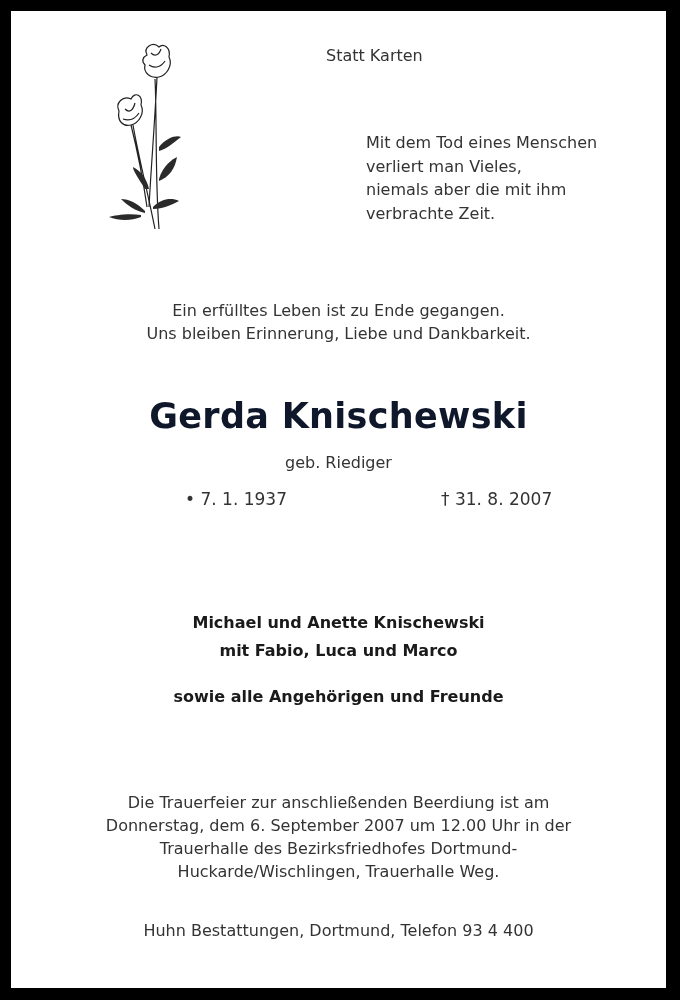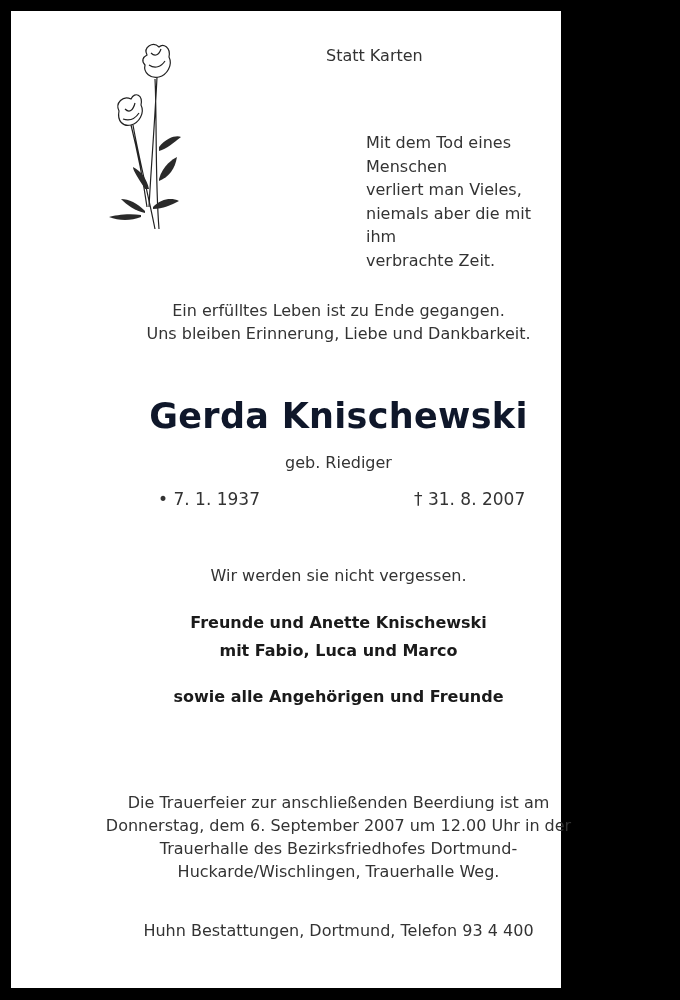--- a/index.html
+++ b/index.html
@@ -1,25 +1,25 @@
 <!DOCTYPE html>
 <html><head>
 <meta charset="utf-8">
 <style>
   html, body { margin:0; padding:0; }
   body { width:680px; height:1000px; background:#000; position:relative; overflow:hidden;
          font-family:"DejaVu Sans", sans-serif; color:#2a2a2a; }
-  .card { position:absolute; left:11px; top:11px; width:550px; height:977px; background:#fff; }
+  .card { position:absolute; left:11px; top:11px; width:655px; height:977px; background:#fff; }
   .rose { position:absolute; left:88px; top:28px; width:90px; height:200px; }
   .right-txt { position:absolute; left:315px; font-size:16px; line-height:23.5px; color:#333; }
   .center { position:absolute; left:0; width:655px; text-align:center; }
   .p { font-size:16px; line-height:23px; color:#333; }
   .name { font-size:35px; font-weight:bold; color:#0f172a; letter-spacing:0.3px; }
   .bold { font-size:16px; font-weight:bold; color:#1a1a1a; line-height:28px; }
-  .dates { position:absolute; top:478px; font-size:17px; color:#333; }
+  .dates { position:absolute; top:478px; font-size:17px; color:#333;margin-left:27px; }
 </style>
 </head>
 <body>
 
 <div class="card">
 
   <svg class="rose" viewBox="0 0 90 200">
     <g fill="none" stroke="#222" stroke-width="1.2">
 
       <path d="M48 16 C44 8,54 2,60 8 C64 4,72 8,70 18 C74 26,68 36,60 38 C52 40,44 34,46 26 C42 22,44 18,48 16 Z"></path>
@@ -61,24 +61,23 @@
 
   <div class="dates" style="left:147px;">
     <span>•</span>
     <span>7. 1. 1937</span>
   </div>
   <div class="dates" style="left:403px;">
     <span>†</span>
     <span>31. 8. 2007</span>
   </div>
 
-  <div class="center p" style="top:553px;">Wir werden sie nicht vergessen.</div>
 
   <div class="center bold" style="top:598px;">
-    <div>Freunde und Anette Knischewski</div>
+    <div>Michael und Anette Knischewski</div>
     <div>mit Fabio, Luca und Marco</div>
   </div>
 
   <div class="center bold" style="top:672px;">sowie alle Angehörigen und Freunde</div>
 
 
   <div class="center p" style="top:780px;">
     <div>Die Trauerfeier zur anschließenden Beerdiung ist am</div>
     <div>Donnerstag, dem 6. September 2007 um 12.00 Uhr in der</div>
     <div>Trauerhalle des Bezirksfriedhofes Dortmund-</div>

